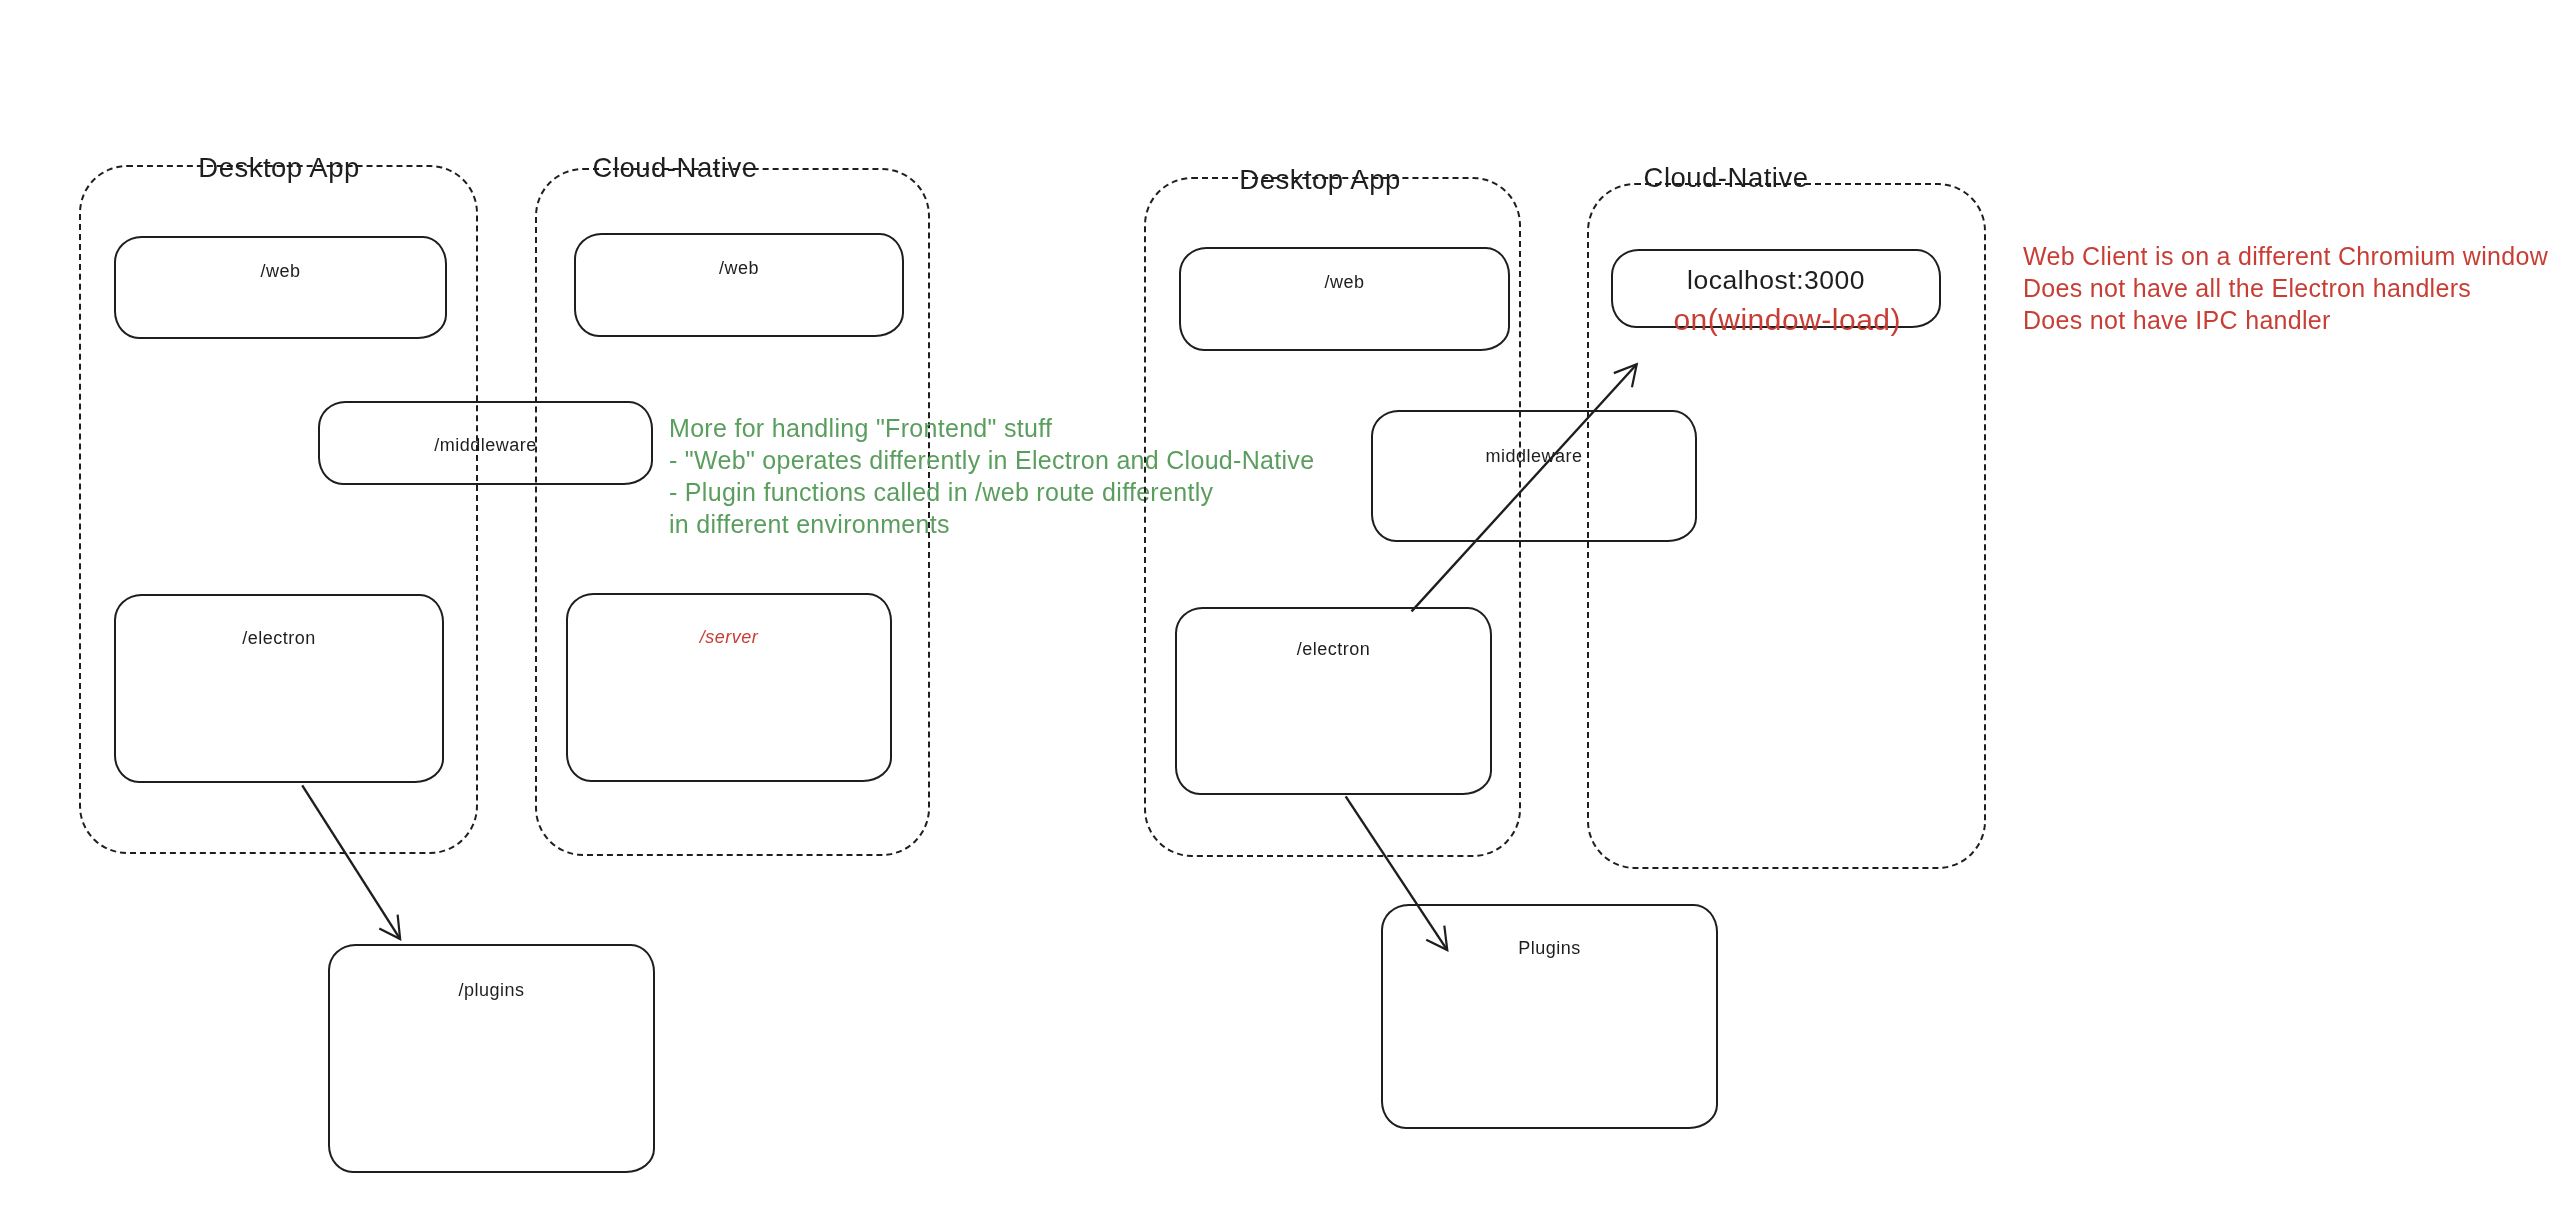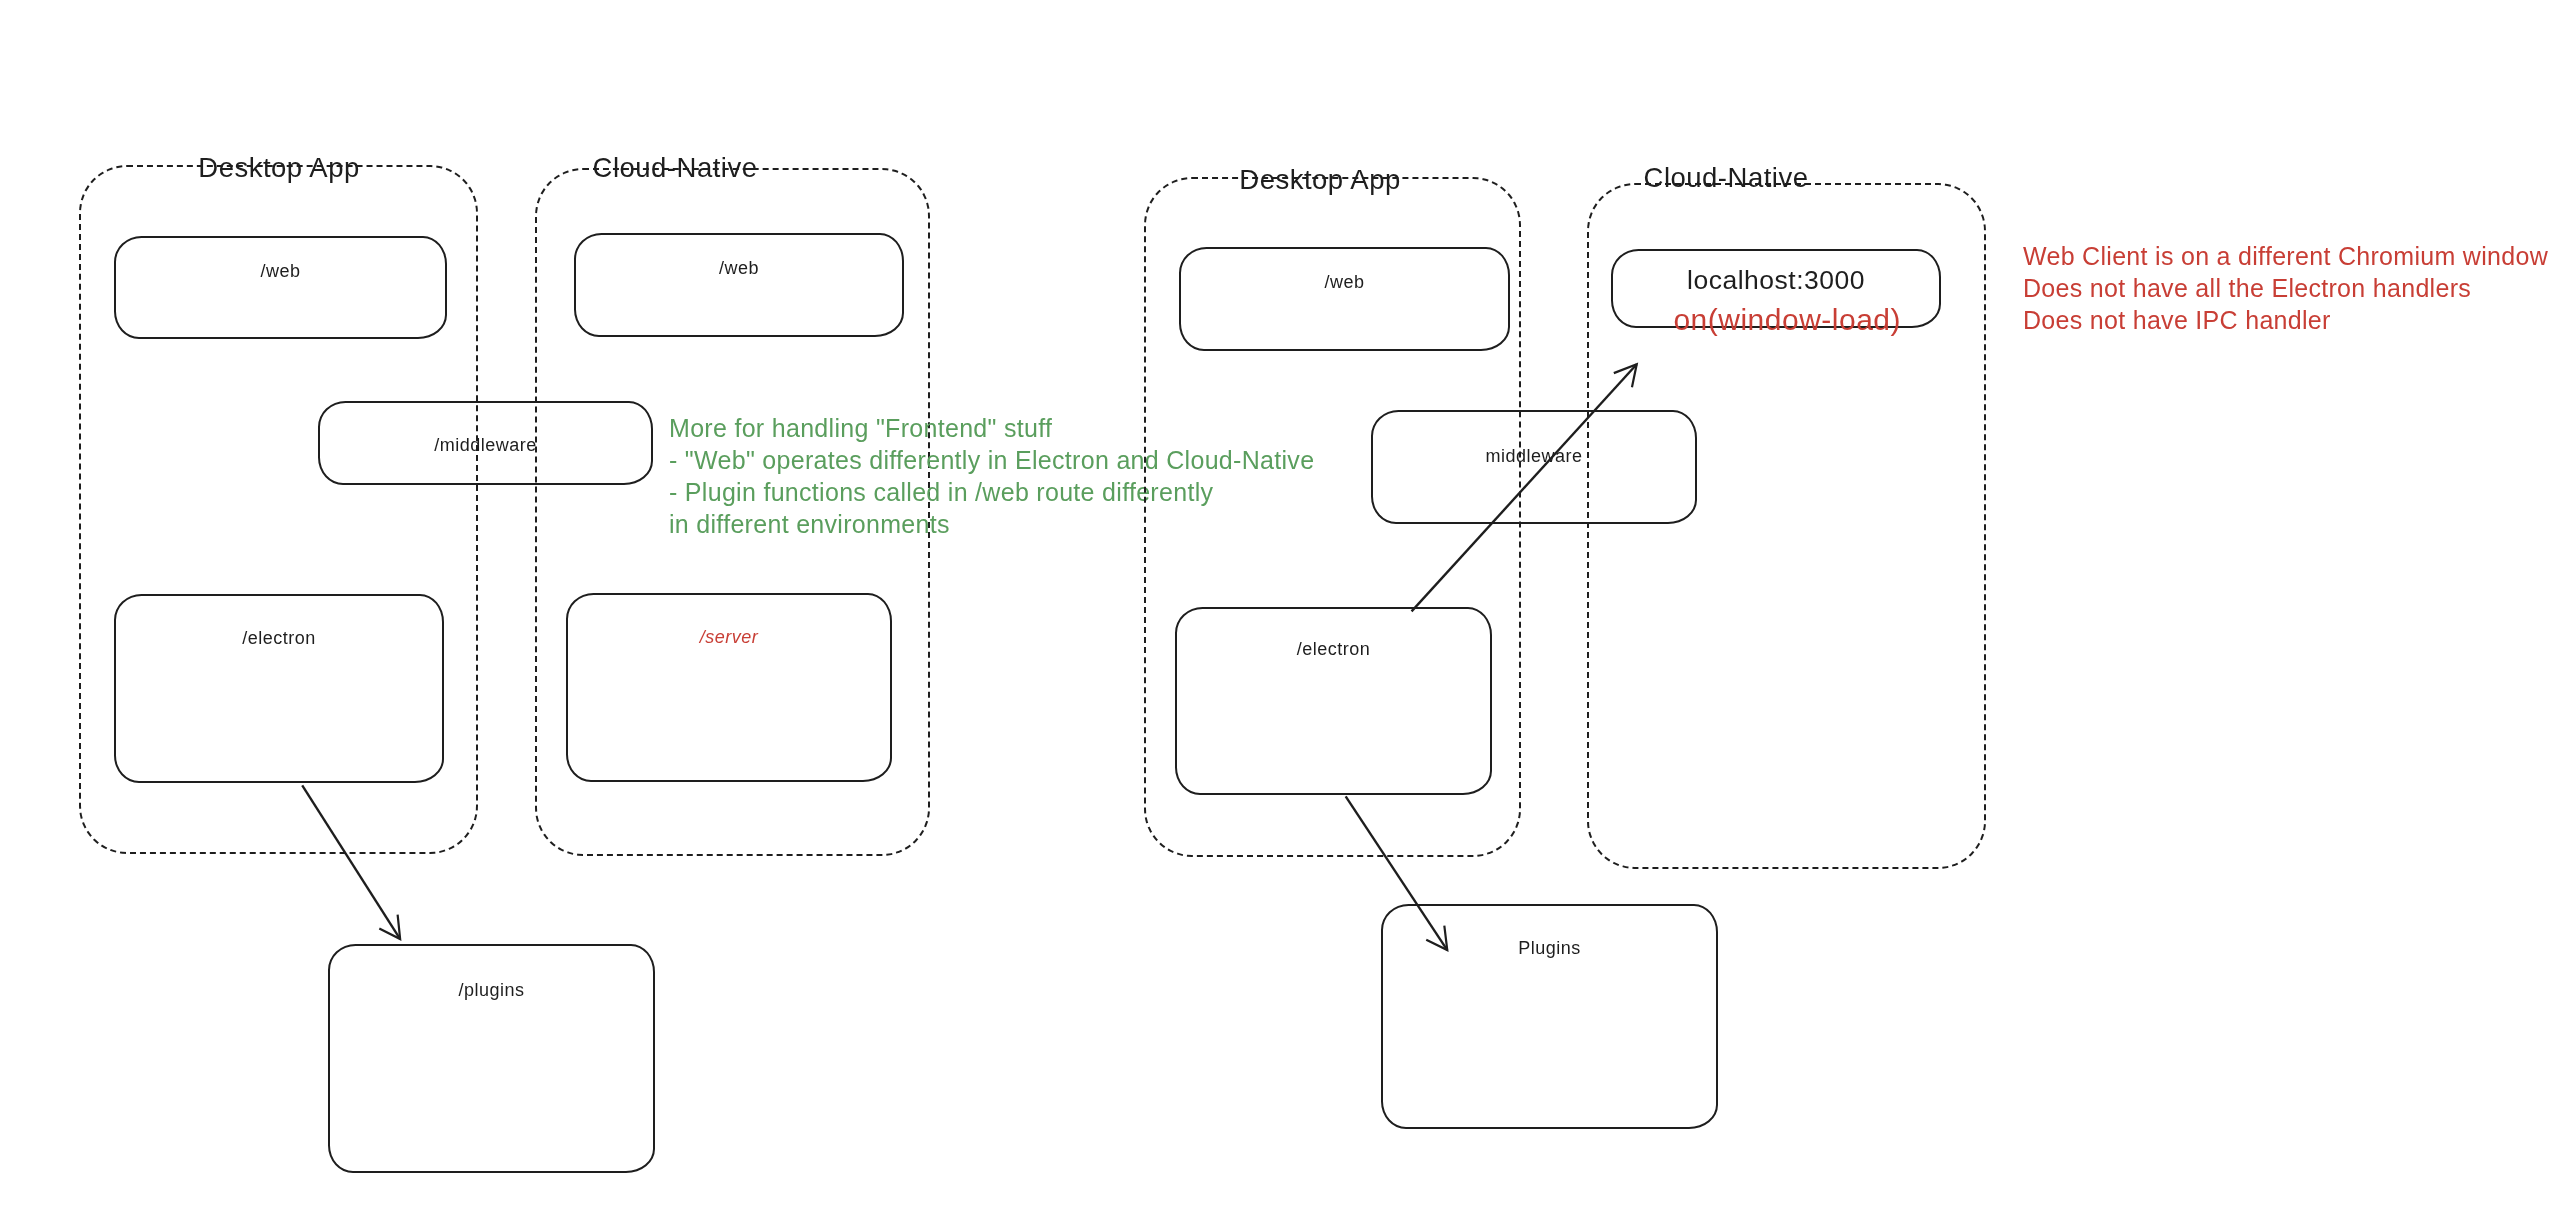--- a/index.html
+++ b/index.html
@@ -53,21 +53,21 @@
     box-sizing:border-box;
   }
   #b-web-l1{left:114px;top:236px;width:333px;height:103px;padding-top:23px;}
   #b-web-l2{left:574px;top:233px;width:330px;height:104px;padding-top:23px;}
   #b-middleware-l{left:318px;top:401px;width:335px;height:84px;padding-top:32px;}
   #b-electron-l{left:114px;top:594px;width:330px;height:189px;padding-top:32px;}
   #b-server-l{left:566px;top:593px;width:326px;height:189px;padding-top:32px;}
   #b-plugins-l{left:328px;top:944px;width:327px;height:229px;padding-top:34px;}
   #b-web-r{left:1179px;top:247px;width:331px;height:104px;padding-top:23px;}
   #b-localhost{left:1611px;top:249px;width:330px;height:79px;padding-top:13.7px;font-size:26.5px;}
-  #b-middleware-r{left:1371px;top:410px;width:326px;height:114px;padding-top:34px;}
+  #b-middleware-r{left:1371px;top:410px;width:326px;height:132px;padding-top:34px;}
   #b-electron-r{left:1175px;top:607px;width:317px;height:188px;padding-top:30px;}
   #b-plugins-r{left:1381px;top:904px;width:337px;height:225px;padding-top:32px;}
 
   .red-text{color:var(--red);font-style:italic;}
   .localhost-event{
     display:block;
     text-align:right;
     padding-right:38px;
     margin-top:7.3px;
     font-size:30px;

